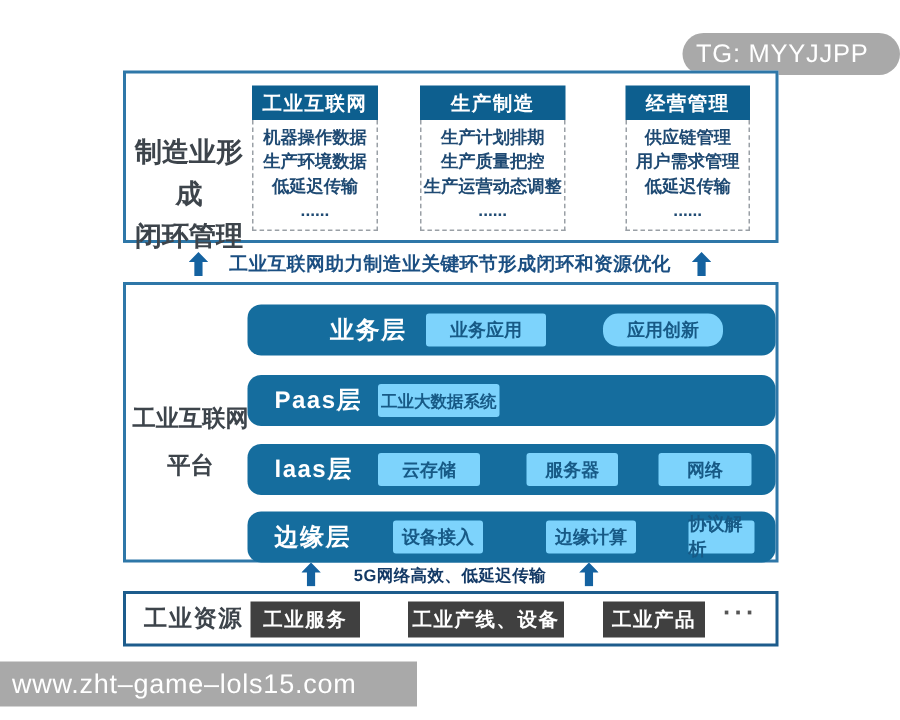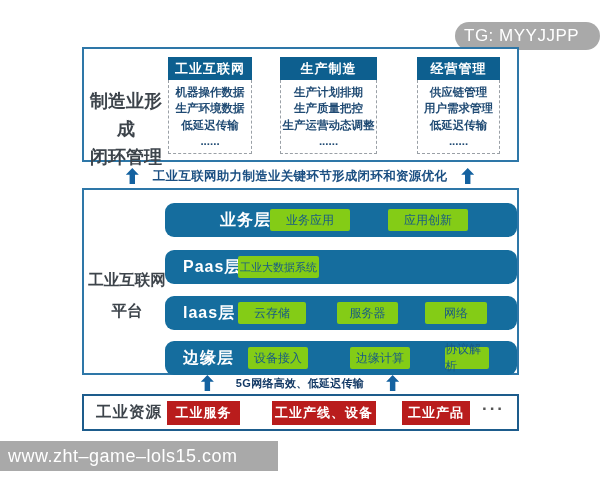--- a/index.html
+++ b/index.html
@@ -44,41 +44,41 @@
   .arrow-row2 .cap { color:#143a66; font-size:11px; font-weight:700; letter-spacing:0.3px; }
 
   
   .mid-box { position:absolute; left:82px; top:188px; width:437px; height:187px;
     border:2px solid #2e77a8; background:#fff; }
   .mid-box .side-label { left:0; top:74px; width:86px; font-size:15.5px; line-height:31px; }
   .prow { position:absolute; left:81px; width:352px; height:34px; background:#156d9e;
     border-radius:9px; display:flex; align-items:center; }
   .prow .layer { color:#fff; font-size:16px; font-weight:700; margin-left:18px; letter-spacing:1px; }
   .prow.r1 { top:13px;padding-left:37px; }  .prow.r2 { top:60px; }  .prow.r3 { top:106px; } .prow.r4 { top:151px; }
-  .wbox { position:absolute; top:6px; height:22px; background:#84cc16; color:#175a86;
-    font-size:12px; font-weight:400; display:flex; align-items:center; justify-content:center;
-    border-radius:2px; }
-  .r1 .b1 { left:105px; width:80px; }  .r1 .b2 { left:223px; width:80px; }
+  .wbox { position:absolute; top:6px; height:22px; background:#7dd3fc; color:#175a86;
+    font-size:12px; font-weight:700; display:flex; align-items:center; justify-content:center;
+    border-radius:2px;margin-left:14px; }
+  .r1 .b1 { left:105px; width:80px; }  .r1 .b2 { left:223px; width:80px;border-radius:10px; }
   .r2 .b1 { left:73px;  width:81px; font-size:11px; }
   .r2 .b2 { left:169px; width:64px; } .r2 .b3 { left:258px; width:70px; font-size:11px; }
   .r3 .b1 { left:73px;  width:68px; } .r3 .b2 { left:172px; width:61px; }
   .r3 .b3 { left:260px; width:62px; }
   .r4 .b1 { left:83px;  width:60px; } .r4 .b2 { left:335px0; width:60px; }
   .r4 .b2 { left:335px; } .r4 .b3 { left:430px0; }
   .r4 .b2 { left:185px; width:60px; } .r4 .b3 { left:280px; width:44px; }
   
   .r4 .b1 { left:83px; }  .r4 .b2 { left:185px; } .r4 .b3 { left:280px; }
 
   
   .bot-box { position:absolute; left:82px; top:394px; width:437px; height:37px;
     border:2px solid #1d5c8c; background:#fff; }
   .bot-box .res-label { position:absolute; left:8px; top:0; height:33px; width:74px;
     display:flex; align-items:center; justify-content:center; color:#3d444b;
     font-size:15.5px; font-weight:600; letter-spacing:1px; }
-  .bbox { position:absolute; top:5px; height:24px; background:#b91c1c; color:#fff;
+  .bbox { position:absolute; top:5px; height:24px; background:#404040; color:#fff;
     font-size:13px; font-weight:700; display:flex; align-items:center; justify-content:center;
     letter-spacing:1px; }
   .bb1 { left:83px;  width:73px; }
   .bb2 { left:188px; width:104px; }
   .bb3 { left:318px; width:68px; }
   .bot-ellipsis { position:absolute; left:398px; top:3px; color:#555; font-size:17px;
     font-weight:700; letter-spacing:2px; }
 </style>
 </head>
 <body>

